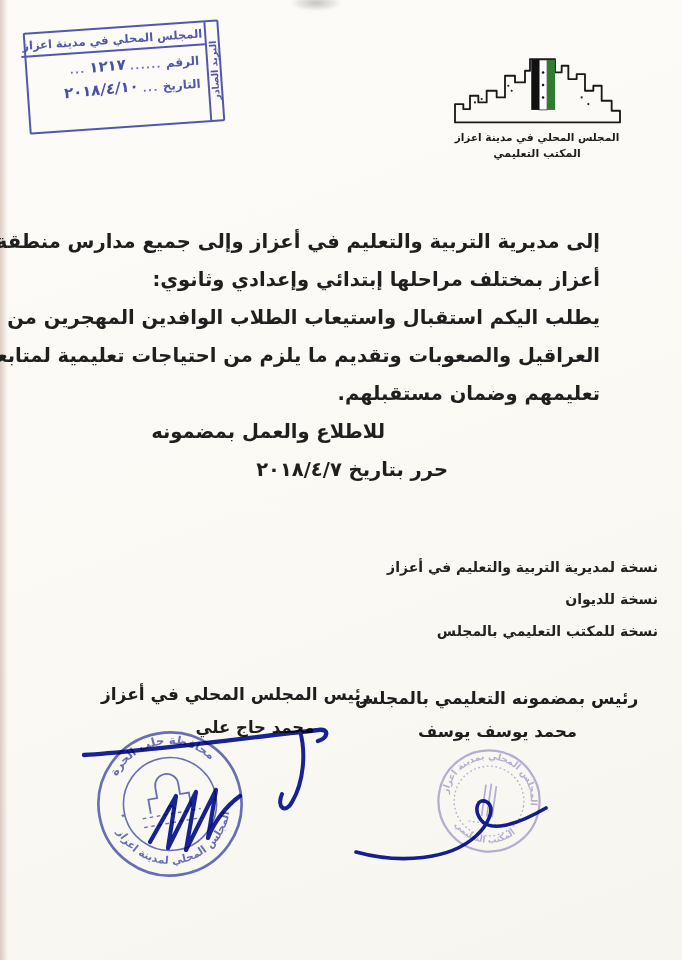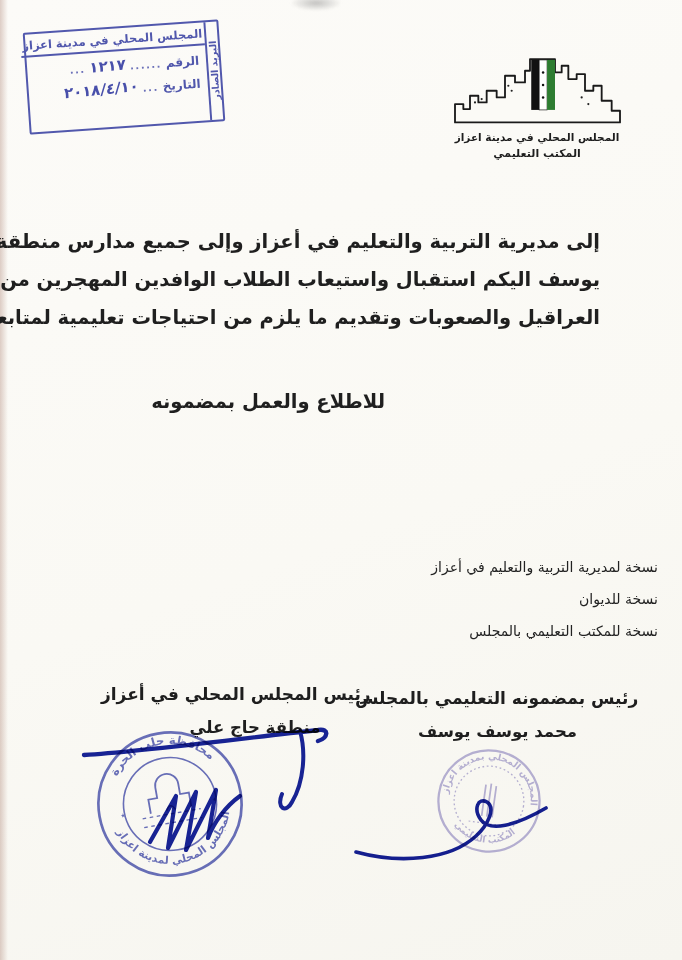--- a/index.html
+++ b/index.html
@@ -40,25 +40,25 @@
   .logo svg{display:block; margin:0 auto;}
   .logo-line1{font-size:10.5px; font-weight:700; margin-top:1px; white-space:nowrap;}
   .logo-line2{font-size:11px; font-weight:700; margin-top:4px;}
 
   
   .title{position:absolute; left:0; right:0; top:184px; text-align:center;
     font-size:21px; font-weight:700;}
   .body-text{position:absolute; top:223px; right:82px; left:50px;
     direction:rtl; text-align:right; font-size:19.5px; font-weight:700;
     line-height:38px; color:#1f1f1f; white-space:nowrap;}
-  .closing{margin-right:215px;margin-top:46px;}
+  .closing{margin-right:215px;}
   .dateline{margin-right:152px;}
 
   .copies{position:absolute; top:551px; right:24px; direction:rtl; text-align:right;
-    font-size:14px; font-weight:400; line-height:32px; color:#222; white-space:nowrap;}
+    font-size:14px; font-weight:700; line-height:32px; color:#222; white-space:nowrap;}
 
   .sig-title,.sig-name{position:absolute; text-align:center; font-weight:700; white-space:nowrap;}
   .sig-title{font-size:17px;}
   .sig-name{font-size:16.5px;}
   .sig-title-right{left:355px; top:688px; width:250px;}
   .sig-title-left{left:60px;  top:684px; width:220px;margin-left:41px;}
   .sig-name-right{left:405px; top:722px; width:185px;}
   .sig-name-left{left:175px;  top:718px; width:160px;}
 
   .stamp-svg{position:absolute; mix-blend-mode:multiply;}
@@ -112,35 +112,38 @@
       <circle cx="30" cy="66" r="1.3" fill="#222"></circle>
         <circle cx="38" cy="62" r="1.3" fill="#222"></circle>
     </svg>
     <div class="logo-line1">المجلس المحلي في مدينة اعزاز</div>
     <div class="logo-line2">المكتب التعليمي</div>
   </div>
 
 
   <div class="body-text">
     <div class="bline">إلى مديرية التربية والتعليم في أعزاز وإلى جميع مدارس منطقة</div>
-    <div class="bline">يوسف اليكم استقبال واستيعاب الطلاب الوافدين المهجرين من</div>
+    <div class="bline">أعزاز بمختلف مراحلها إبتدائي وإعدادي وثانوي:</div>
+    <div class="bline">يطلب اليكم استقبال واستيعاب الطلاب الوافدين المهجرين من</div>
     <div class="bline">العراقيل والصعوبات وتقديم ما يلزم من احتياجات تعليمية لمتابعة</div>
+    <div class="bline">تعليمهم وضمان مستقبلهم.</div>
     <div class="bline closing">للاطلاع والعمل بمضمونه</div>
+    <div class="bline dateline">حرر بتاريخ ٢٠١٨/٤/٧</div>
   </div>
 
   <div class="copies">
     <div>نسخة لمديرية التربية والتعليم في أعزاز</div>
     <div>نسخة للديوان</div>
     <div>نسخة للمكتب التعليمي بالمجلس</div>
   </div>
 
   <div class="sig-title sig-title-right">رئيس بمضمونه التعليمي بالمجلس</div>
   <div class="sig-title sig-title-left">رئيس المجلس المحلي في أعزاز</div>
   <div class="sig-name sig-name-right">محمد يوسف يوسف</div>
-  <div class="sig-name sig-name-left">منطقة حاج علي</div>
+  <div class="sig-name sig-name-left">محمد حاج علي</div>
 
   <svg class="stamp-svg stamp-council" viewBox="0 0 170 170">
     <defs>
       <path id="lsTop" d="M 18,85 A 67,67 0 1 1 152,85"></path>
       <path id="lsBot" d="M 18,85 A 67,67 0 0 0 152,85"></path>
     </defs>
     <g stroke="#4049ae" fill="none">
       <circle cx="85" cy="85" r="80" stroke-width="3"></circle>
       <circle cx="85" cy="85" r="52" stroke-width="1.8"></circle>
       <path d="M 52,96 H 118" stroke-width="1.5" stroke-dasharray="4 4"></path>

